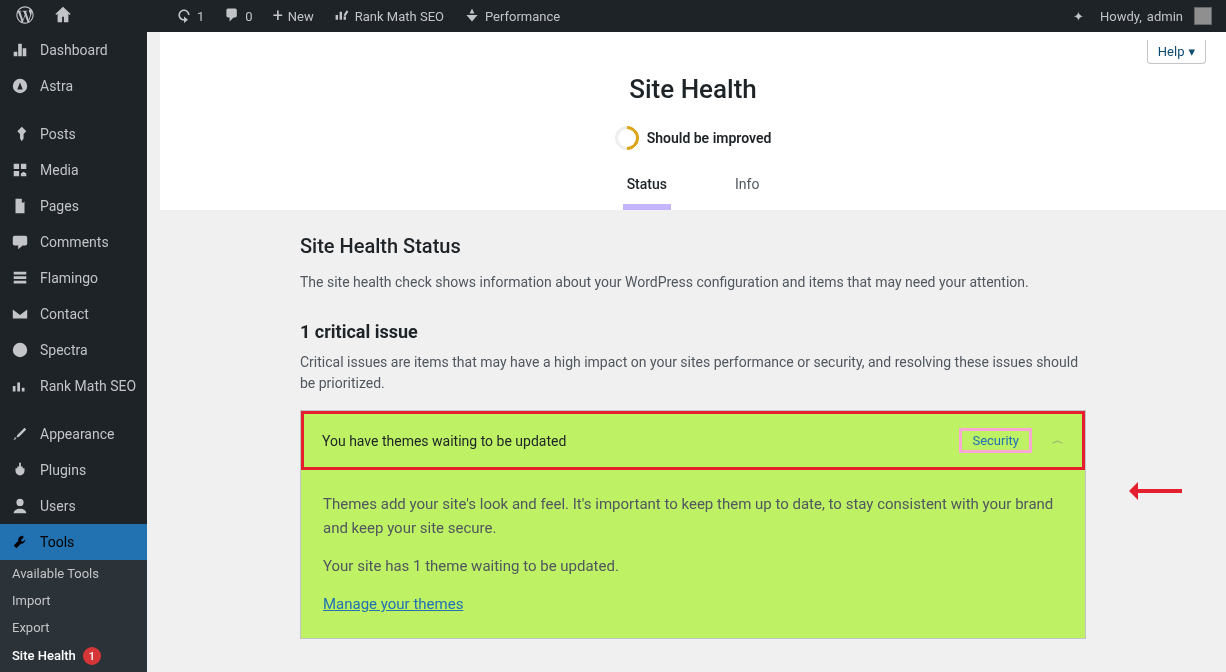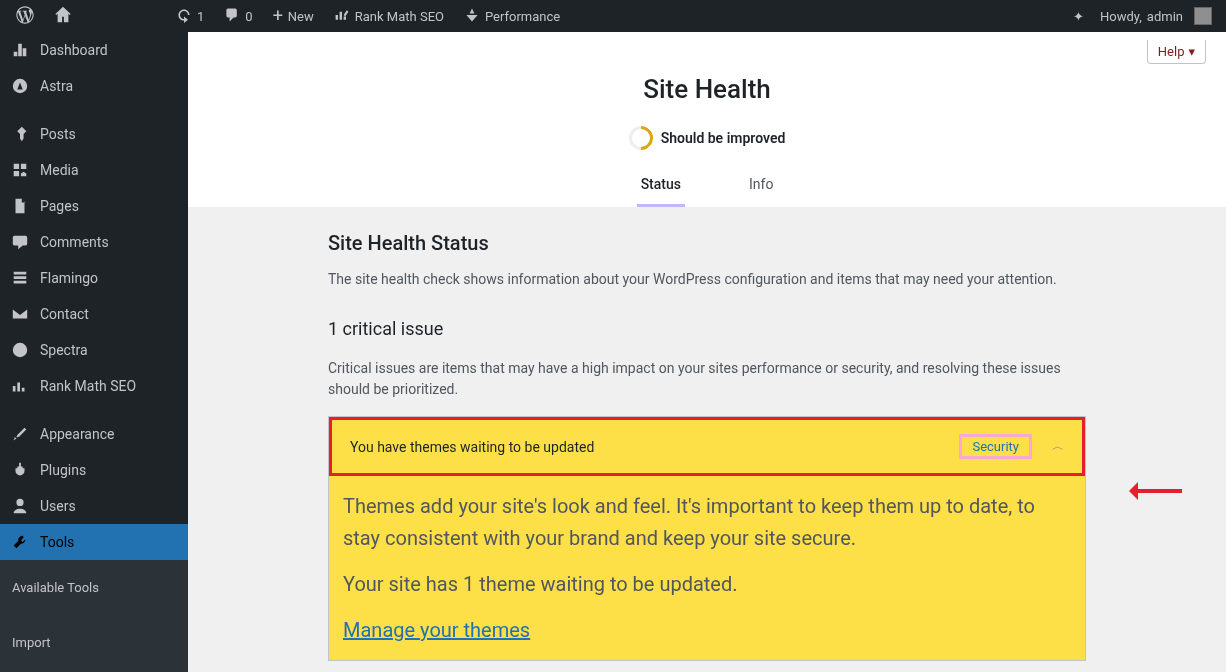--- a/index.html
+++ b/index.html
@@ -7,55 +7,55 @@
 
   
   .adminbar { height: 32px; background: #1d2327; color: #c3c4c7; display: flex; align-items: center; font-size: 13px; position: relative; }
   .adminbar-left { display: flex; align-items: center; gap: 4px; padding-left: 8px; }
   .adminbar-item { display: flex; align-items: center; gap: 5px; padding: 0 8px; height: 32px; cursor: pointer; }
   .ab-icon { font-size: 18px; line-height: 1; }
   .adminbar-right { margin-left: auto; display: flex; align-items: center; padding-right: 6px; }
   .avatar { width: 18px; height: 18px; background: #8f8f8f; border: 1px solid #666; margin-left: 6px; }
 
   
-  .sidebar { width: 188px; background: #1d2327; color: #c3c4c7; height: 640px; float: left; font-size: 14px; }
+  .sidebar { width: 147px; background: #1d2327; color: #c3c4c7; height: 640px; float: left; font-size: 14px; }
   .menu-item { display: flex; align-items: center; gap: 10px; padding: 8px 10px; cursor: pointer; }
   .menu-item.current { background: #2271b1; color: #000000; position: relative; }
   .menu-item.current::after { content: ''; position: absolute; right: -8px; top: 50%; transform: translateY(-50%); border: 8px solid transparent; border-right-color: #f0f0f1; }
   .menu-sep { height: 12px; }
   .menu-icon { width: 20px; height: 20px; display:flex; align-items:center; justify-content:center; font-size:16px; fill: currentColor; }
   .submenu { background: #2c3338; font-size: 13px; }
-  .submenu-item { padding: 20px 12px; cursor: pointer; color: #c3c4c7; }
+  .submenu-item { padding: 6px 12px; cursor: pointer; color: #c3c4c7; }
   .submenu-item.current { color: #fff; font-weight: 500; }
   .badge-count { background: #d63638; color: #fff; border-radius: 9px; min-width: 18px; height: 18px; display:inline-flex; align-items:center; justify-content:center; font-size:11px; margin-left:4px; padding:0 5px;}
 
   
   .main { margin-left: 160px; height: 640px; overflow: auto; position: relative; }
   .whitehead { background:#fff; padding-top: 10px; padding-bottom: 0; position:relative; }
-  .help-btn { position:absolute; right:20px; top:8px; border:1px solid #c3c4c7; background:#fff; border-top:none; border-radius:0 0 4px 4px; padding:4px 10px; font-size:13px; cursor:pointer; color:#7f1d1d; display:flex; align-items:center; gap:4px;}
+  .help-btn { position:absolute; right:20px; top:8px; border:1px solid #c3c4c7; background:#fff; border-top:none; border-radius:0 0 4px 4px; padding:4px 10px; font-size:13px; cursor:pointer; color:#0c4a6e; display:flex; align-items:center; gap:4px;}
   .page-title { text-align:center; font-size: 26px; font-weight:500; color:#1d2327; margin-top: 32px; margin-bottom: 22px; }
   .health-indicator { display:flex; align-items:center; justify-content:center; gap:8px; margin-bottom:18px;}
   .progress-ring { width:24px; height:24px; border-radius:50%; border:3px solid #eee; border-top-color:#dba617; border-right-color:#dba617; transform:rotate(45deg);}
   .indicator-text { font-weight:600; font-size:14px; color:#1d2327;}
   .tabs { display:flex; justify-content:center; gap:60px; border-bottom:none;}
   .tab { padding: 8px 4px 12px; font-size:14px; color:#50575e; cursor:pointer; }
-  .tab.active { color:#1d2327; border-bottom:3px solid #c4b5fd; font-weight:500;}
+  .tab.active { color:#1d2327; border-bottom:6px solid #c4b5fd; font-weight:500;}
 
   .body-wrap { padding: 24px 140px 40px 140px; }
   .section-title { font-size:20px; font-weight:500; color:#1d2327; margin-bottom:14px; }
   .section-desc { font-size:14px; color:#50575e; line-height:1.5; margin-bottom:28px;}
-  .sub-title { font-size:18px; font-weight:400; color:#1d2327; margin-bottom:19px;}
+  .sub-title { font-size:18px; font-weight:700; color:#1d2327; margin-bottom:10px;}
   .sub-desc { font-size:14px; color:#50575e; line-height:1.5; margin-bottom:16px;}
 
-  .issue-card { border:1px solid #c3c4c7; background:#fde047; }
+  .issue-card { border:1px solid #c3c4c7; background:#bef264; }
   .issue-header { display:flex; align-items:center; padding:14px 18px; cursor:pointer; border:3px solid #e5202e; position:relative;}
   .issue-title { flex:1; font-size:14px; color:#1d2327;}
   .issue-badge { border:3px solid #f9a8d4; color:#2271b1; font-size:13px; padding:2px 10px; margin-right:20px;}
   .chevron { font-size:12px; color:#787c82; }
-  .issue-body { padding:14px; font-size:20px; color:#50575e; line-height:1.6;}
+  .issue-body { padding:22px; font-size:15px; color:#50575e; line-height:1.6;}
   .issue-body p { margin-bottom:14px;}
   .issue-link { color:#2271b1; text-decoration:underline; cursor:pointer;}
 
   
   .arrow-annot { position:absolute; right: 44px; top: 450px; display:flex; align-items:center;}
   .arrow-line { width:46px; height:4px; background:#e5202e;}
   .arrow-head { width:0; height:0; border:9px solid transparent; border-right-color:#e5202e; margin-right:-2px;}
 
   svg { fill: currentColor; }
 </style>

